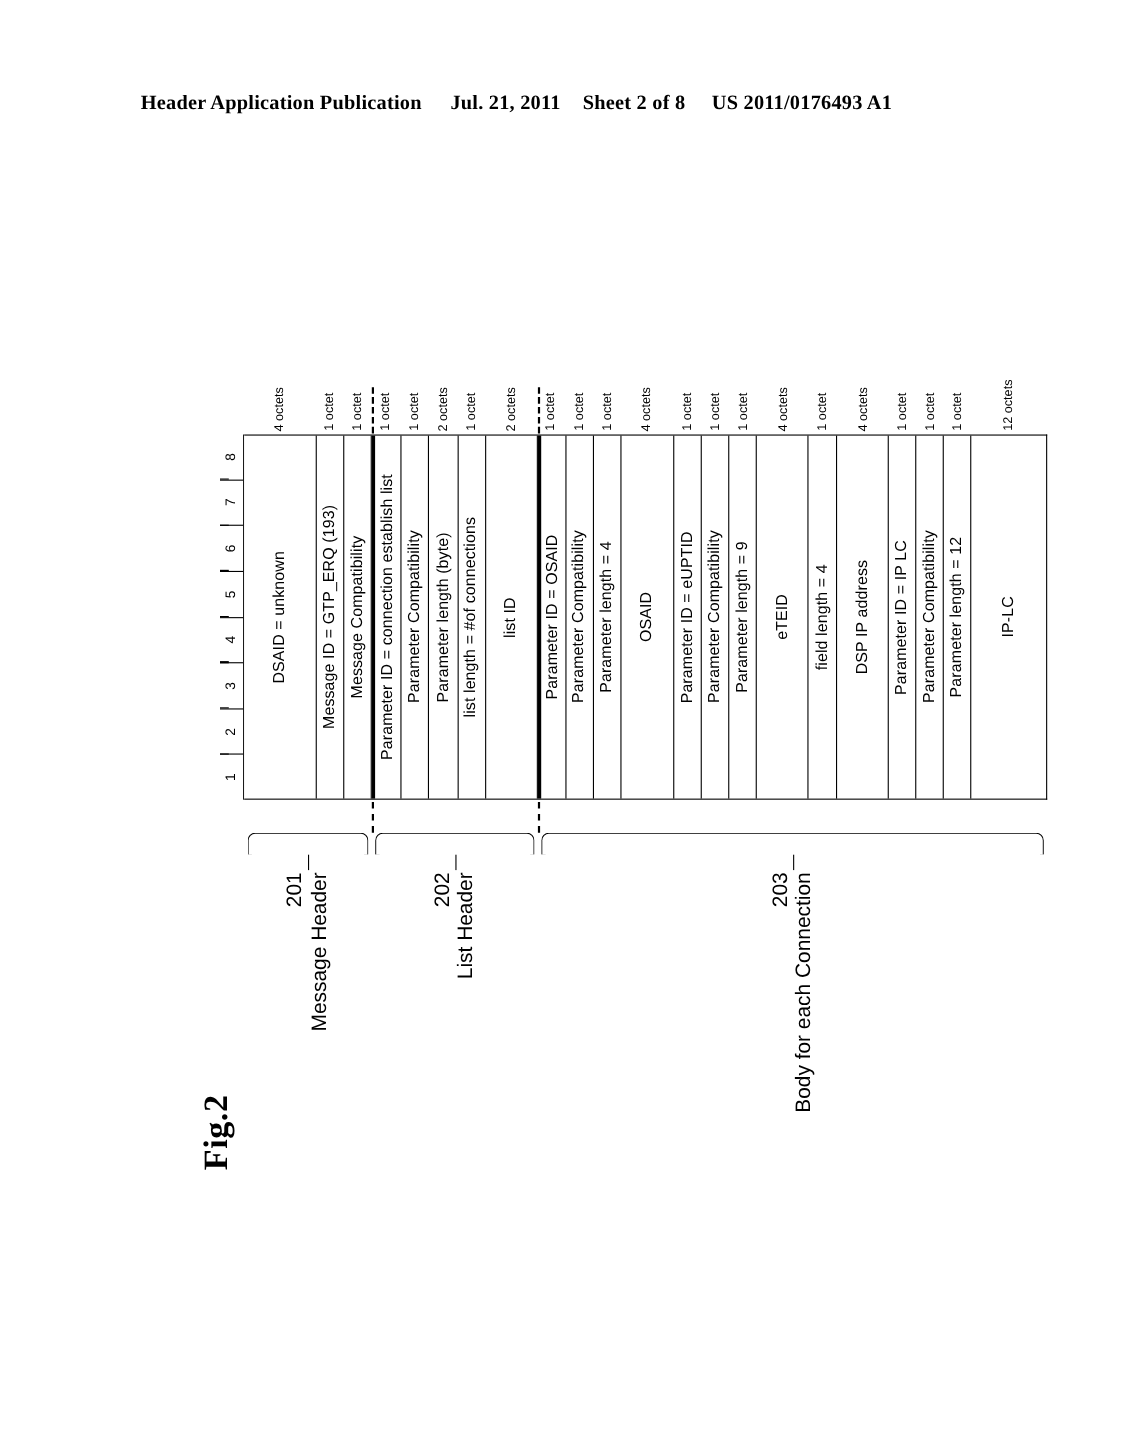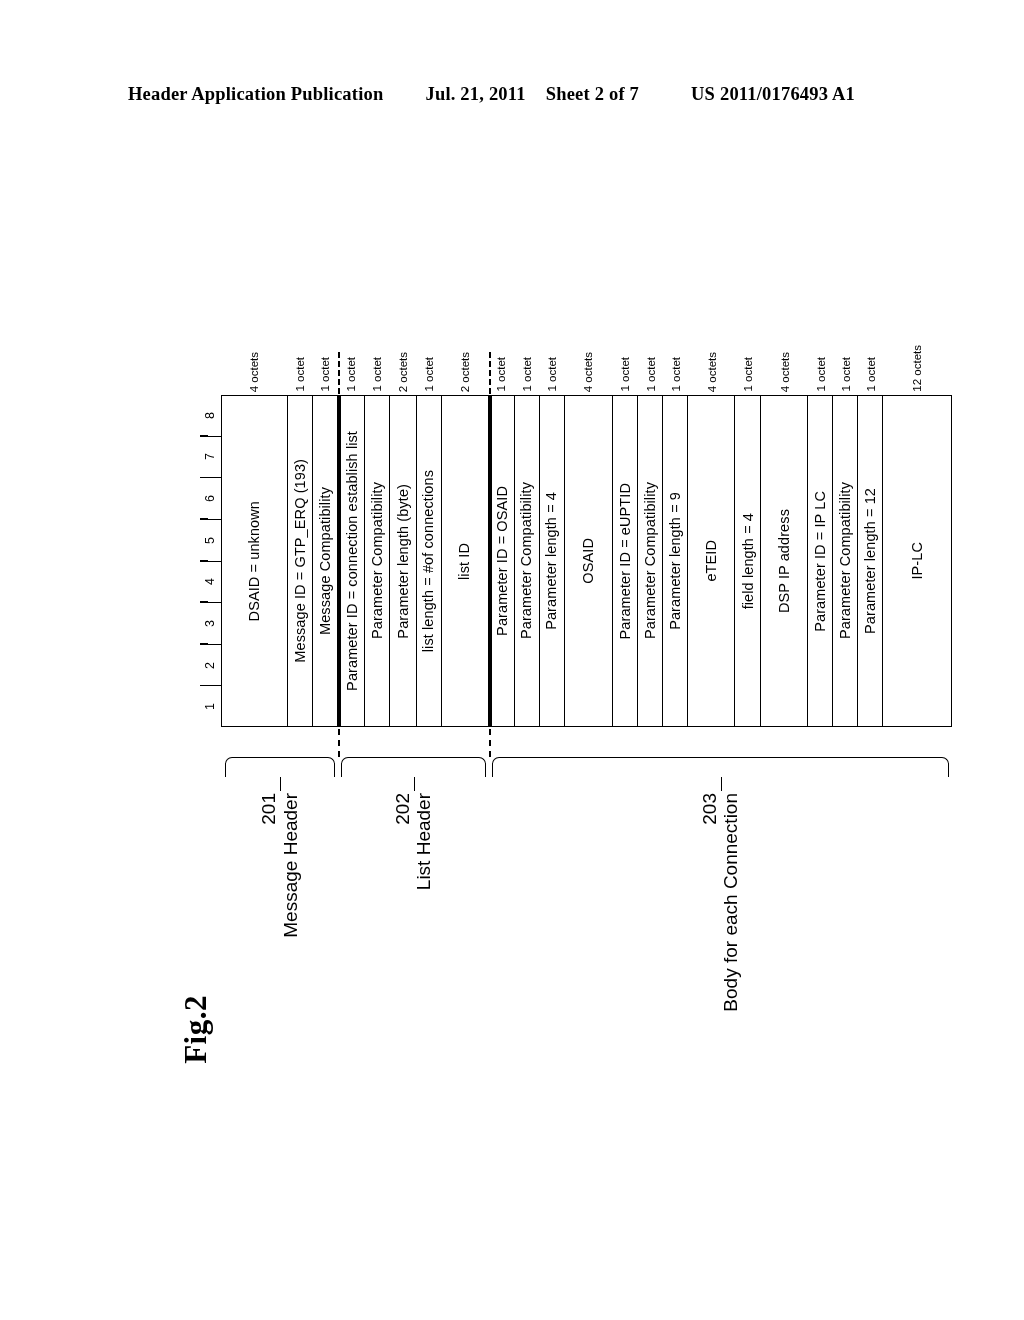--- a/index.html
+++ b/index.html
@@ -25,23 +25,23 @@
     height: 26px;
     font-family: "Liberation Serif", serif;
     font-weight: bold;
     font-size: 18.5px;
     letter-spacing: 0.2px;
     white-space: nowrap;
     display: flex;
     align-items: baseline;
   }
   #page-header .h-pub   { }
-  #page-header .h-date  { margin-left: 42px; }
+  #page-header .h-date  { margin-left: 26px; }
   #page-header .h-sheet { margin-left: 20px; }
-  #page-header .h-num   { margin-left: 52px; }
+  #page-header .h-num   { margin-left: 24px; }
 
   
   #fig-caption {
     position: absolute;
     left: 178px;
     top: 995px;
     transform-origin: 0 0;
     transform: rotate(-90deg) translate(-100%, 0);
     font-family: "Liberation Serif", serif;
     font-weight: bold;
@@ -208,21 +208,21 @@
     font-size: 19px;
     line-height: 1.05;
   }
 </style>
 </head>
 <body>
 
 <div id="page-header">
   <span class="h-pub">Header Application Publication</span>
   <span class="h-date">Jul. 21, 2011</span>
-  <span class="h-sheet">Sheet 2 of 7</span>
+  <span class="h-sheet">Sheet 2 of 8</span>
   <span class="h-num">US 2011/0176493 A1</span>
 </div>
 
 <div id="diagram">
 
   <div id="octet-strip" style="width: 730px;">
       <div class="octet-cell" style="width: 66px;">
         <div class="octet-rot">
           <span>4 octets</span>
         </div>

